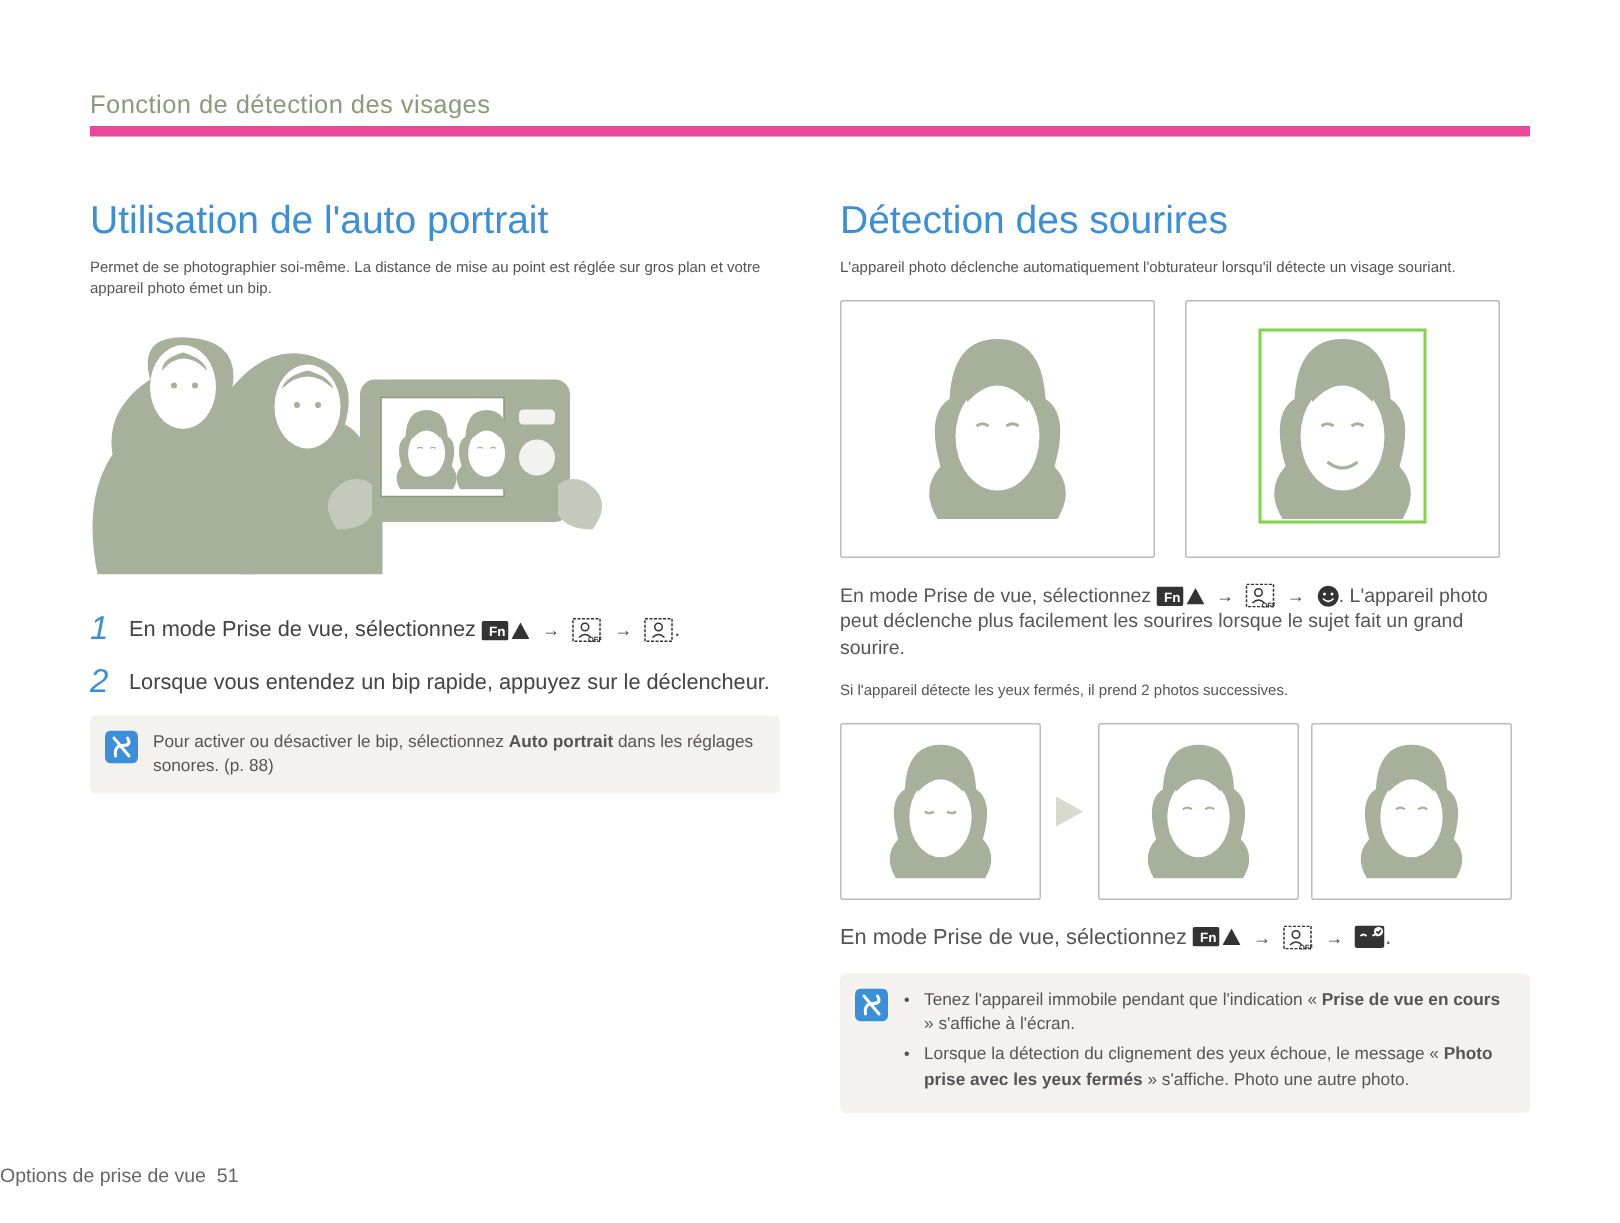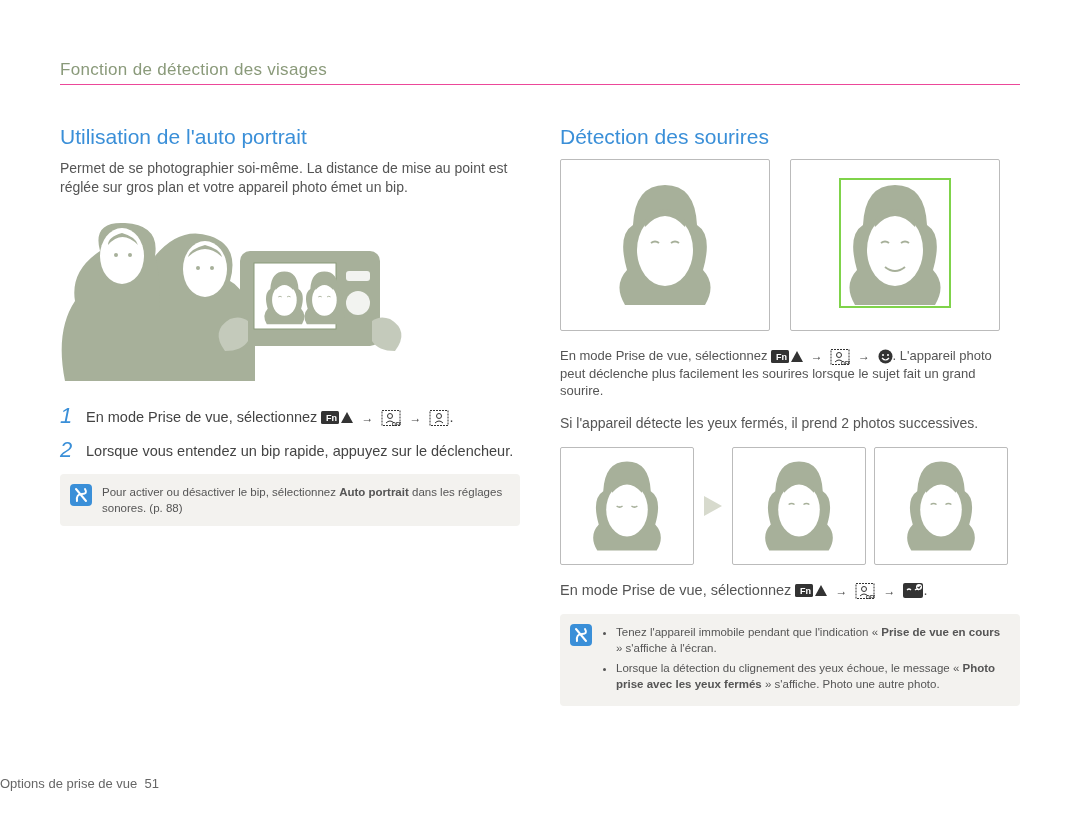--- a/index.html
+++ b/index.html
@@ -9,41 +9,41 @@
       height: 815px;
       background: #fff;
       color: #4a4a4a;
       position: relative;
       padding: 60px 60px 40px 60px;
     }
     .section-header {
       color: #8a9a7a;
       font-size: 17px;
       font-weight: 300;
-      border-bottom: 1px solid #ec4899;
+      border-bottom: 7px solid #ec4899;
       padding-bottom: 4px;
       margin-bottom: 40px;
       letter-spacing: 0.3px;
     }
     .columns {
       display: flex;
       gap: 40px;
     }
     .column {
       flex: 1;
       min-width: 0;
     }
     .subtitle {
       color: #3a8fd8;
-      font-size: 21px;
+      font-size: 26px;
       font-weight: 300;
       margin-bottom: 10px;
     }
     .body-text {
-      font-size: 14px;
+      font-size: 10px;
       color: #555;
       line-height: 1.35;
       margin-bottom: 14px;
     }
     .illust {
       margin: 10px 0 20px 0;
     }
     .step-row {
       display: flex;
       align-items: flex-start;
@@ -300,20 +300,21 @@
           <use href="#note-badge"></use>
         </svg>
       <div class="note-text">
         <span>Pour activer ou désactiver le bip, sélectionnez </span><strong>Auto portrait</strong><span> dans les réglages sonores. (p. 88)</span>
       </div>
     </div>
   </div>
 
   <div class="column">
     <div class="subtitle">Détection des sourires</div>
+    <div class="body-text">L'appareil photo déclenche automatiquement l'obturateur lorsqu'il détecte un visage souriant.</div>
 
     <div class="twoshot">
       <div class="shot-frame">
         <svg class="face-svg" viewBox="0 0 120 140">
             <use href="#woman-face"></use>
           </svg>
         <div class="det-rect"></div>
       </div>
       <div class="shot-frame">
         <svg class="face-svg" viewBox="0 0 120 140">

